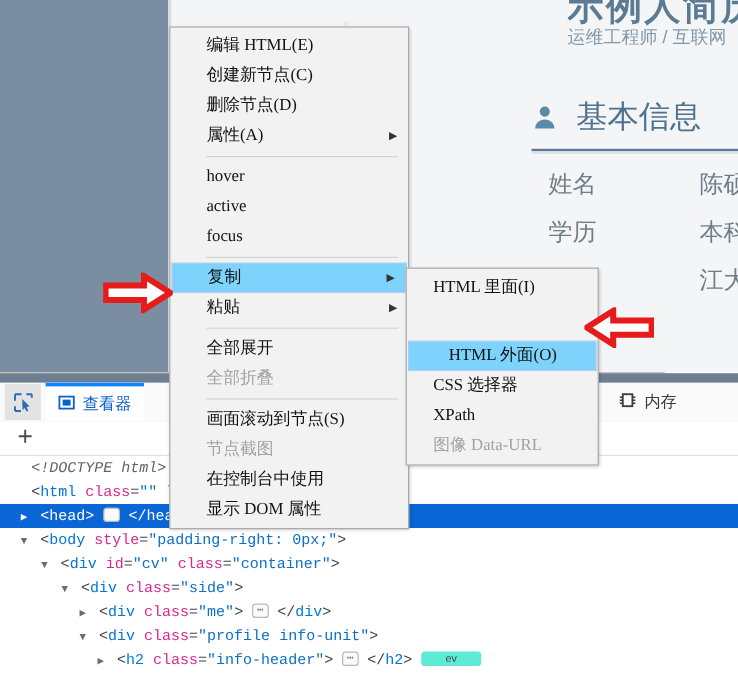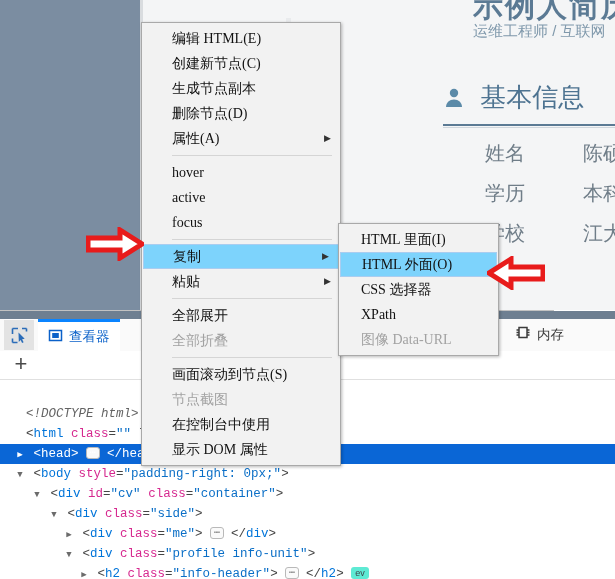--- a/index.html
+++ b/index.html
@@ -26,36 +26,36 @@
   }
   .cv-sec-header{
     position:absolute;left:300px;top:80px;width:320px;height:40px;
     font-size:26px;color:#4d7391;white-space:nowrap;
   }
   .cv-sec-header .ico{display:inline-block;vertical-align:middle;margin-right:8px;}
   .cv-rule{position:absolute;left:300px;top:124px;width:315px;height:2px;background:#5b7a94;}
   .cv-rule2{position:absolute;left:300px;top:127px;width:315px;height:1px;background:#cfd6dc;}
 
   .cv-row{position:absolute;left:300px;width:320px;height:40px;font-size:20px;color:#6f7d88;white-space:nowrap;}
-  .cv-row .lab{position:absolute;left:14px;top:0;width:96px;color:#6f7d88;text-align:center;}
+  .cv-row .lab{position:absolute;left:14px;top:0;width:96px;color:#6f7d88;}
   .cv-row .val{position:absolute;left:140px;top:0;color:#6f7d88;}
   #row1{top:140px;}
   #row2{top:180px;}
   #row3{top:220px;}
 
   
   #devtools{position:absolute;left:0;top:310px;width:554px;height:269px;background:#ffffff;border-top:1px solid #c2c2c2;}
   #dt-strip{position:absolute;left:0;top:0;width:615px;height:8px;background:#6e7f91;}
   #dt-toolbar{position:absolute;left:0;top:8px;width:615px;height:32px;background:#fafafa;border-bottom:1px solid #d0d0d0;}
   #picker-btn{position:absolute;left:4px;top:1px;width:30px;height:30px;background:#e3e3e3;display:flex;align-items:center;justify-content:center;}
   .tab{position:absolute;top:0;height:31px;display:flex;align-items:center;gap:6px;padding:0 10px;font-size:13.5px;color:#0b61c9;white-space:nowrap;}
   #tab-inspector{left:38px;border-top:3px solid #0a84ff;background:#ffffff;height:29px;}
   .tab-dim{color:#3b3b3b;}
   #tab-perf{left:450px;color:#3b3b3b;}
-  #tab-mem{left:505px;color:#3b3b3b;font-family:Liberation Serif, serif;}
+  #tab-mem{left:505px;color:#3b3b3b;}
 
   #dt-subbar{position:absolute;left:0;top:40px;width:615px;height:28px;background:#ffffff;border-bottom:1px solid #e0e0e0;}
   #plus-btn{position:absolute;left:8px;top:2px;width:26px;height:24px;font-size:22px;line-height:22px;color:#4a4a4a;text-align:center;}
 
   #dom-tree{
     position:absolute;left:0;top:69px;width:615px;height:200px;background:#ffffff;
     font-family:"Liberation Mono","DejaVu Sans Mono",monospace;font-size:12.5px;
     overflow:hidden;
   }
   .dom-row{position:relative;height:20px;line-height:20px;white-space:nowrap;}
@@ -63,21 +63,21 @@
   .dom-row.sel *{color:#ffffff !important;}
   .tw{display:inline-block;width:12px;text-align:center;color:#6b6b6b;font-size:9px;}
   .tw.open:before{content:"\25BC";}
   .tw.closed:before{content:"\25B6";}
   .tag{color:#0074d9;}
   .attr{color:#d6298f;}
   .val{color:#0b6fc7;}
   .punc{color:#444;}
   .doctype{color:#636363;font-style:italic;}
   .ell{display:inline-block;border:1px solid #b9b9b9;border-radius:3px;padding:0 3px;font-size:9px;line-height:10px;color:#6b6b6b;background:#fafafa;vertical-align:middle;position:relative;top:-1px;}
-  .badge-ev{display:inline-block;background:#5eead4;color:#3f464d;border-radius:3px;font-size:9px;line-height:12px;padding:0 4px;vertical-align:middle;position:relative;top:-1px;font-family:"Liberation Sans",sans-serif;}
+  .badge-ev{display:inline-block;background:#5eead4;color:#3f464d;border-radius:3px;font-size:9px;line-height:12px;padding:0 20px;vertical-align:middle;position:relative;top:-1px;font-family:"Liberation Sans",sans-serif;}
 
   
   #ctx-menu{
     position:absolute;left:141px;top:22px;width:198px;
     background:#f2f2f2;border:1px solid #a9a9a9;
     box-shadow:1px 1px 3px rgba(0,0,0,0.28);
     font-size:14px;color:#111;
     padding:3px 0;z-index:50;
   }
   .mi{position:relative;height:25px;line-height:25px;padding:0 8px 0 30px;white-space:nowrap;color:#111;font-family:Liberation Serif, serif;}
@@ -87,21 +87,21 @@
   .msep{height:1px;background:#d5d5d5;margin:4px 8px 4px 30px;}
 
   
   #ctx-sub{
     position:absolute;left:338px;top:223px;width:159px;
     background:#f2f2f2;border:1px solid #a9a9a9;
     box-shadow:1px 1px 3px rgba(0,0,0,0.28);
     font-size:14px;color:#111;padding:3px 0;z-index:60;
   }
   #ctx-sub .mi{padding-left:22px;}
-  #ctx-sub .mi.sel{padding-left:21px;}
+  #ctx-sub .mi.sel{padding-left:33px;margin-top:32px;}
 
   
   .arrow{position:absolute;z-index:80;}
   #arrow-left{left:86px;top:227px;}
   #arrow-right{left:487px;top:256px;}
 </style>
 </head>
 <body>
 
 <div id="viewport">
@@ -175,21 +175,21 @@
       <span>内存</span>
     </div>
   </div>
 
   <div id="dt-subbar">
     <div id="plus-btn">+</div>
   </div>
 
   <div id="dom-tree">
 
-    <div class="dom-row" style="padding-left:26px;margin-top:24px;">
+    <div class="dom-row" style="padding-left:26px;">
       <span class="doctype">&lt;!DOCTYPE html&gt;</span>
     </div>
 
     <div class="dom-row" style="padding-left:26px;">
       <span class="punc">&lt;</span><span class="tag">html</span>
       <span class="attr"> class</span><span class="punc">=</span><span class="val">""</span>
       <span class="punc"> l</span>
     </div>
 
     <div class="dom-row sel" style="padding-left:14px;">
@@ -240,21 +240,20 @@
       <span class="punc">&lt;/</span><span class="tag">h2</span><span class="punc">&gt;</span>
       <span class="badge-ev">ev</span>
     </div>
 
   </div>
 </div>
 
 <div id="ctx-menu">
   <div class="mi"><span>编辑 HTML(E)</span></div>
   <div class="mi"><span>创建新节点(C)</span></div>
-  <div class="mi"><span>生成节点副本</span></div>
   <div class="mi"><span>删除节点(D)</span></div>
   <div class="mi">
     <span>属性(A)</span>
     <span class="arw">▶</span>
   </div>
   <div class="msep"></div>
   <div class="mi"><span>hover</span></div>
   <div class="mi"><span>active</span></div>
   <div class="mi"><span>focus</span></div>
   <div class="msep"></div>

